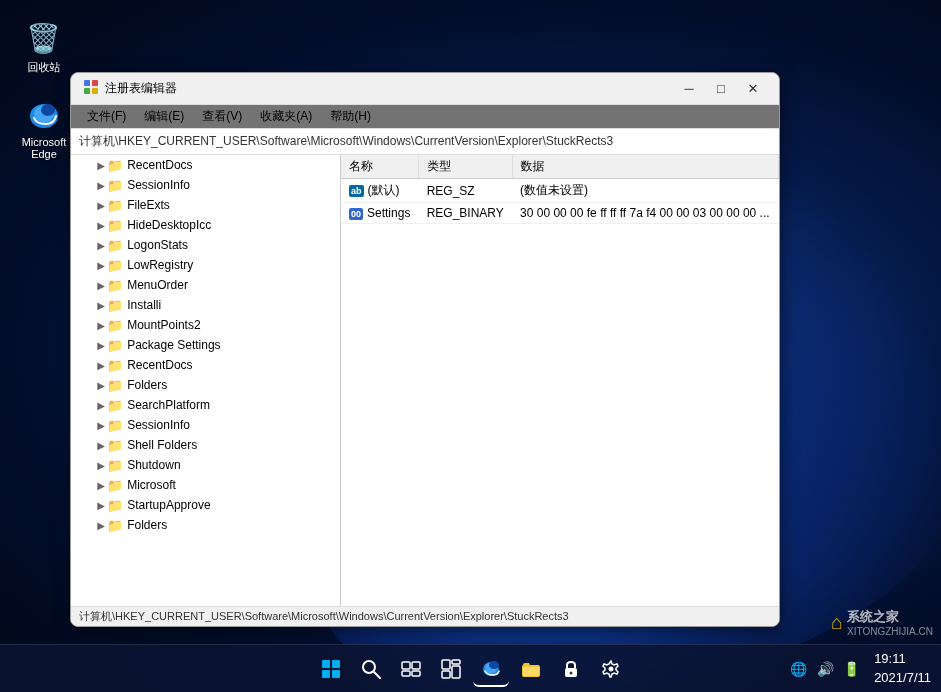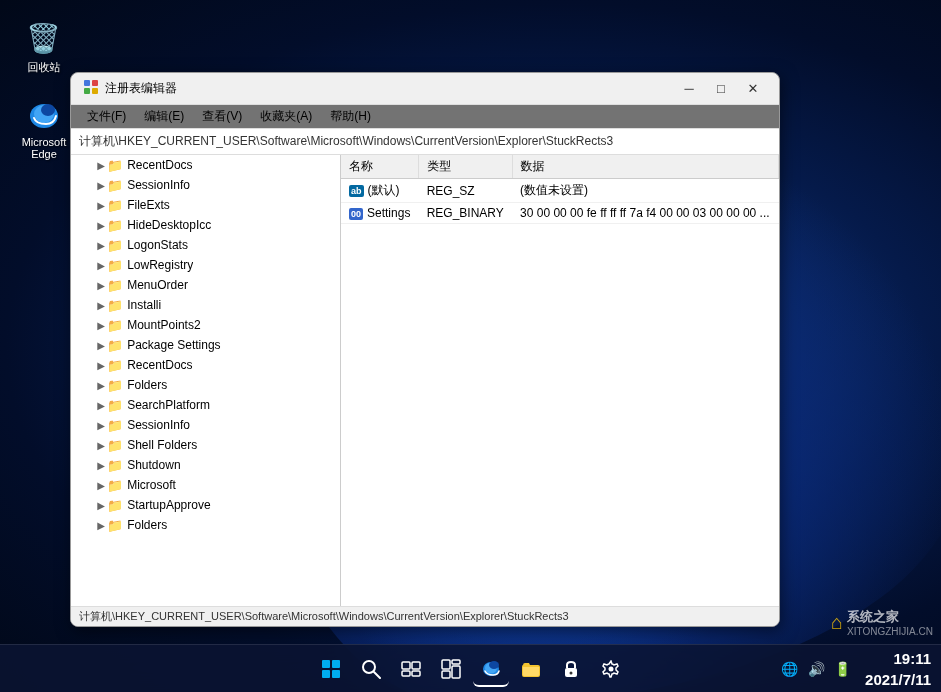--- a/index.html
+++ b/index.html
@@ -111,25 +111,23 @@
     .taskbar-right {
       position: absolute;
       right: 10px;
       display: flex;
       align-items: center;
       gap: 4px;
       color: white;
       font-size: 11px;
     }
     .taskbar-time {
-      text-align: right;
       color: white;
-      font-size: 15px;
+      font-size: 13px;
       line-height: 1.4;
-      font-weight: bold;
     }
     .taskbar-sys-icons {
       display: flex;
       gap: 3px;
       margin-right: 6px;
     }
     .taskbar-sys-icon {
       font-size: 14px;
       cursor: pointer;
       padding: 2px 3px;

